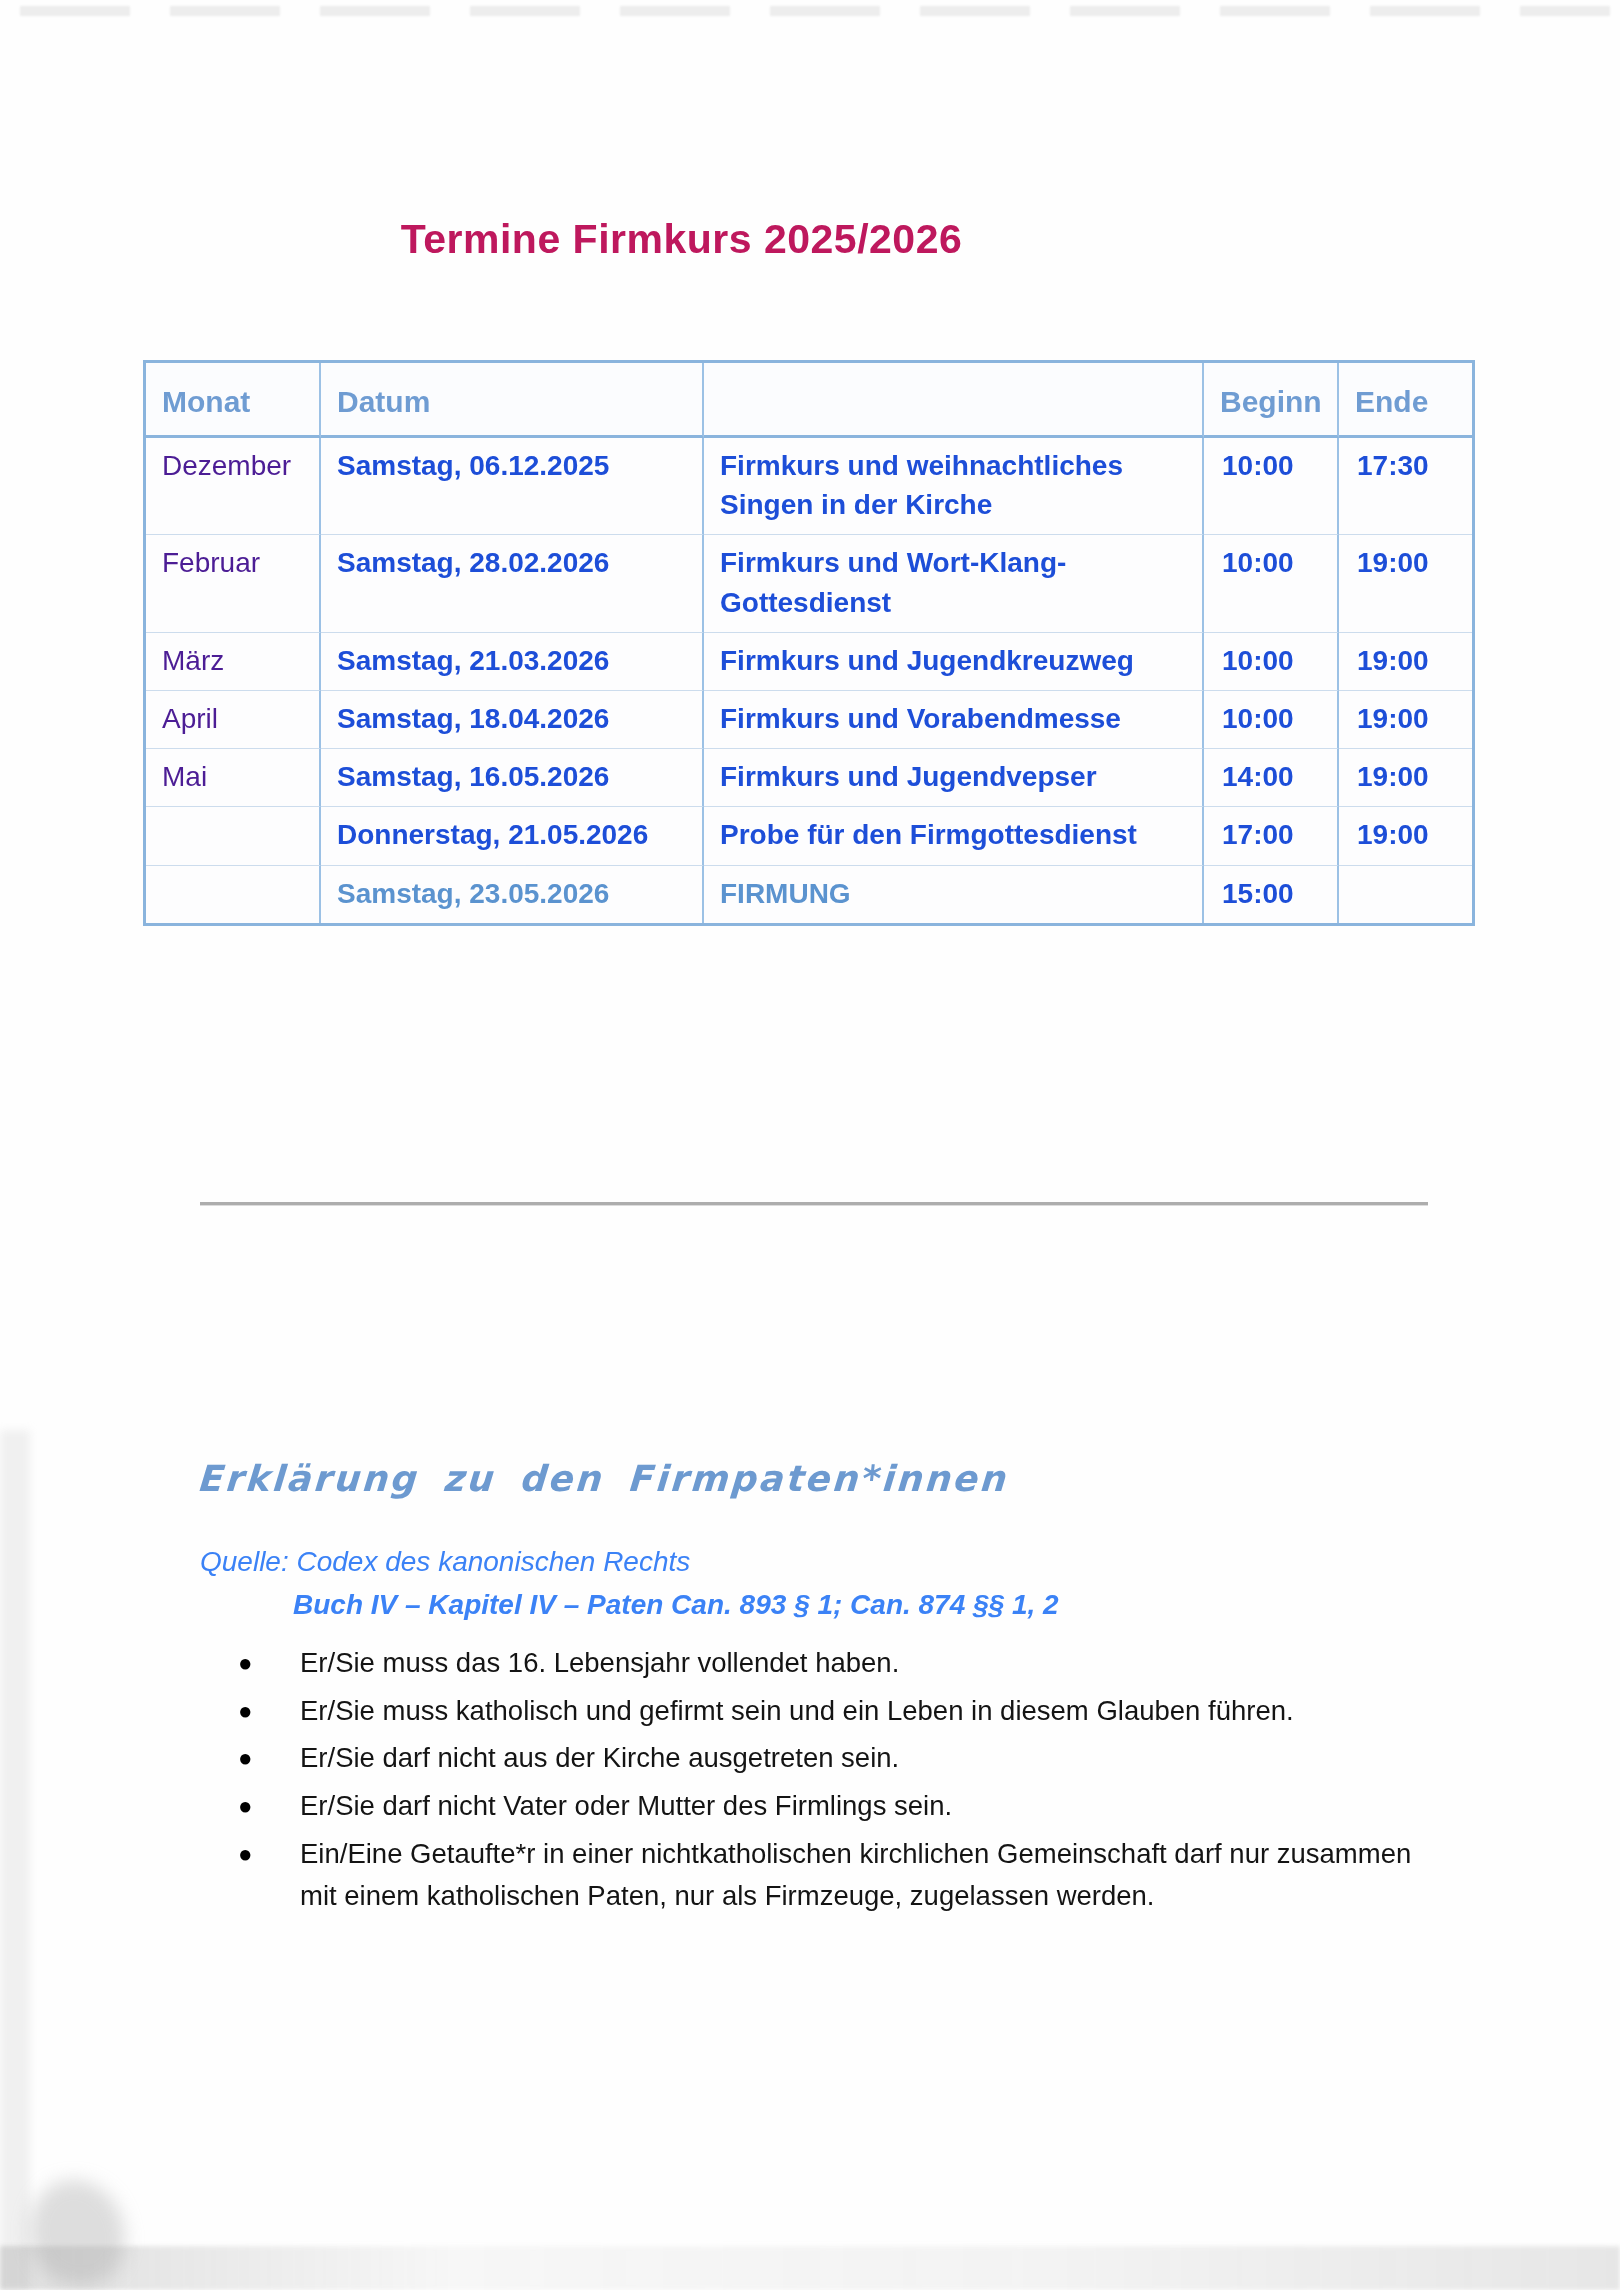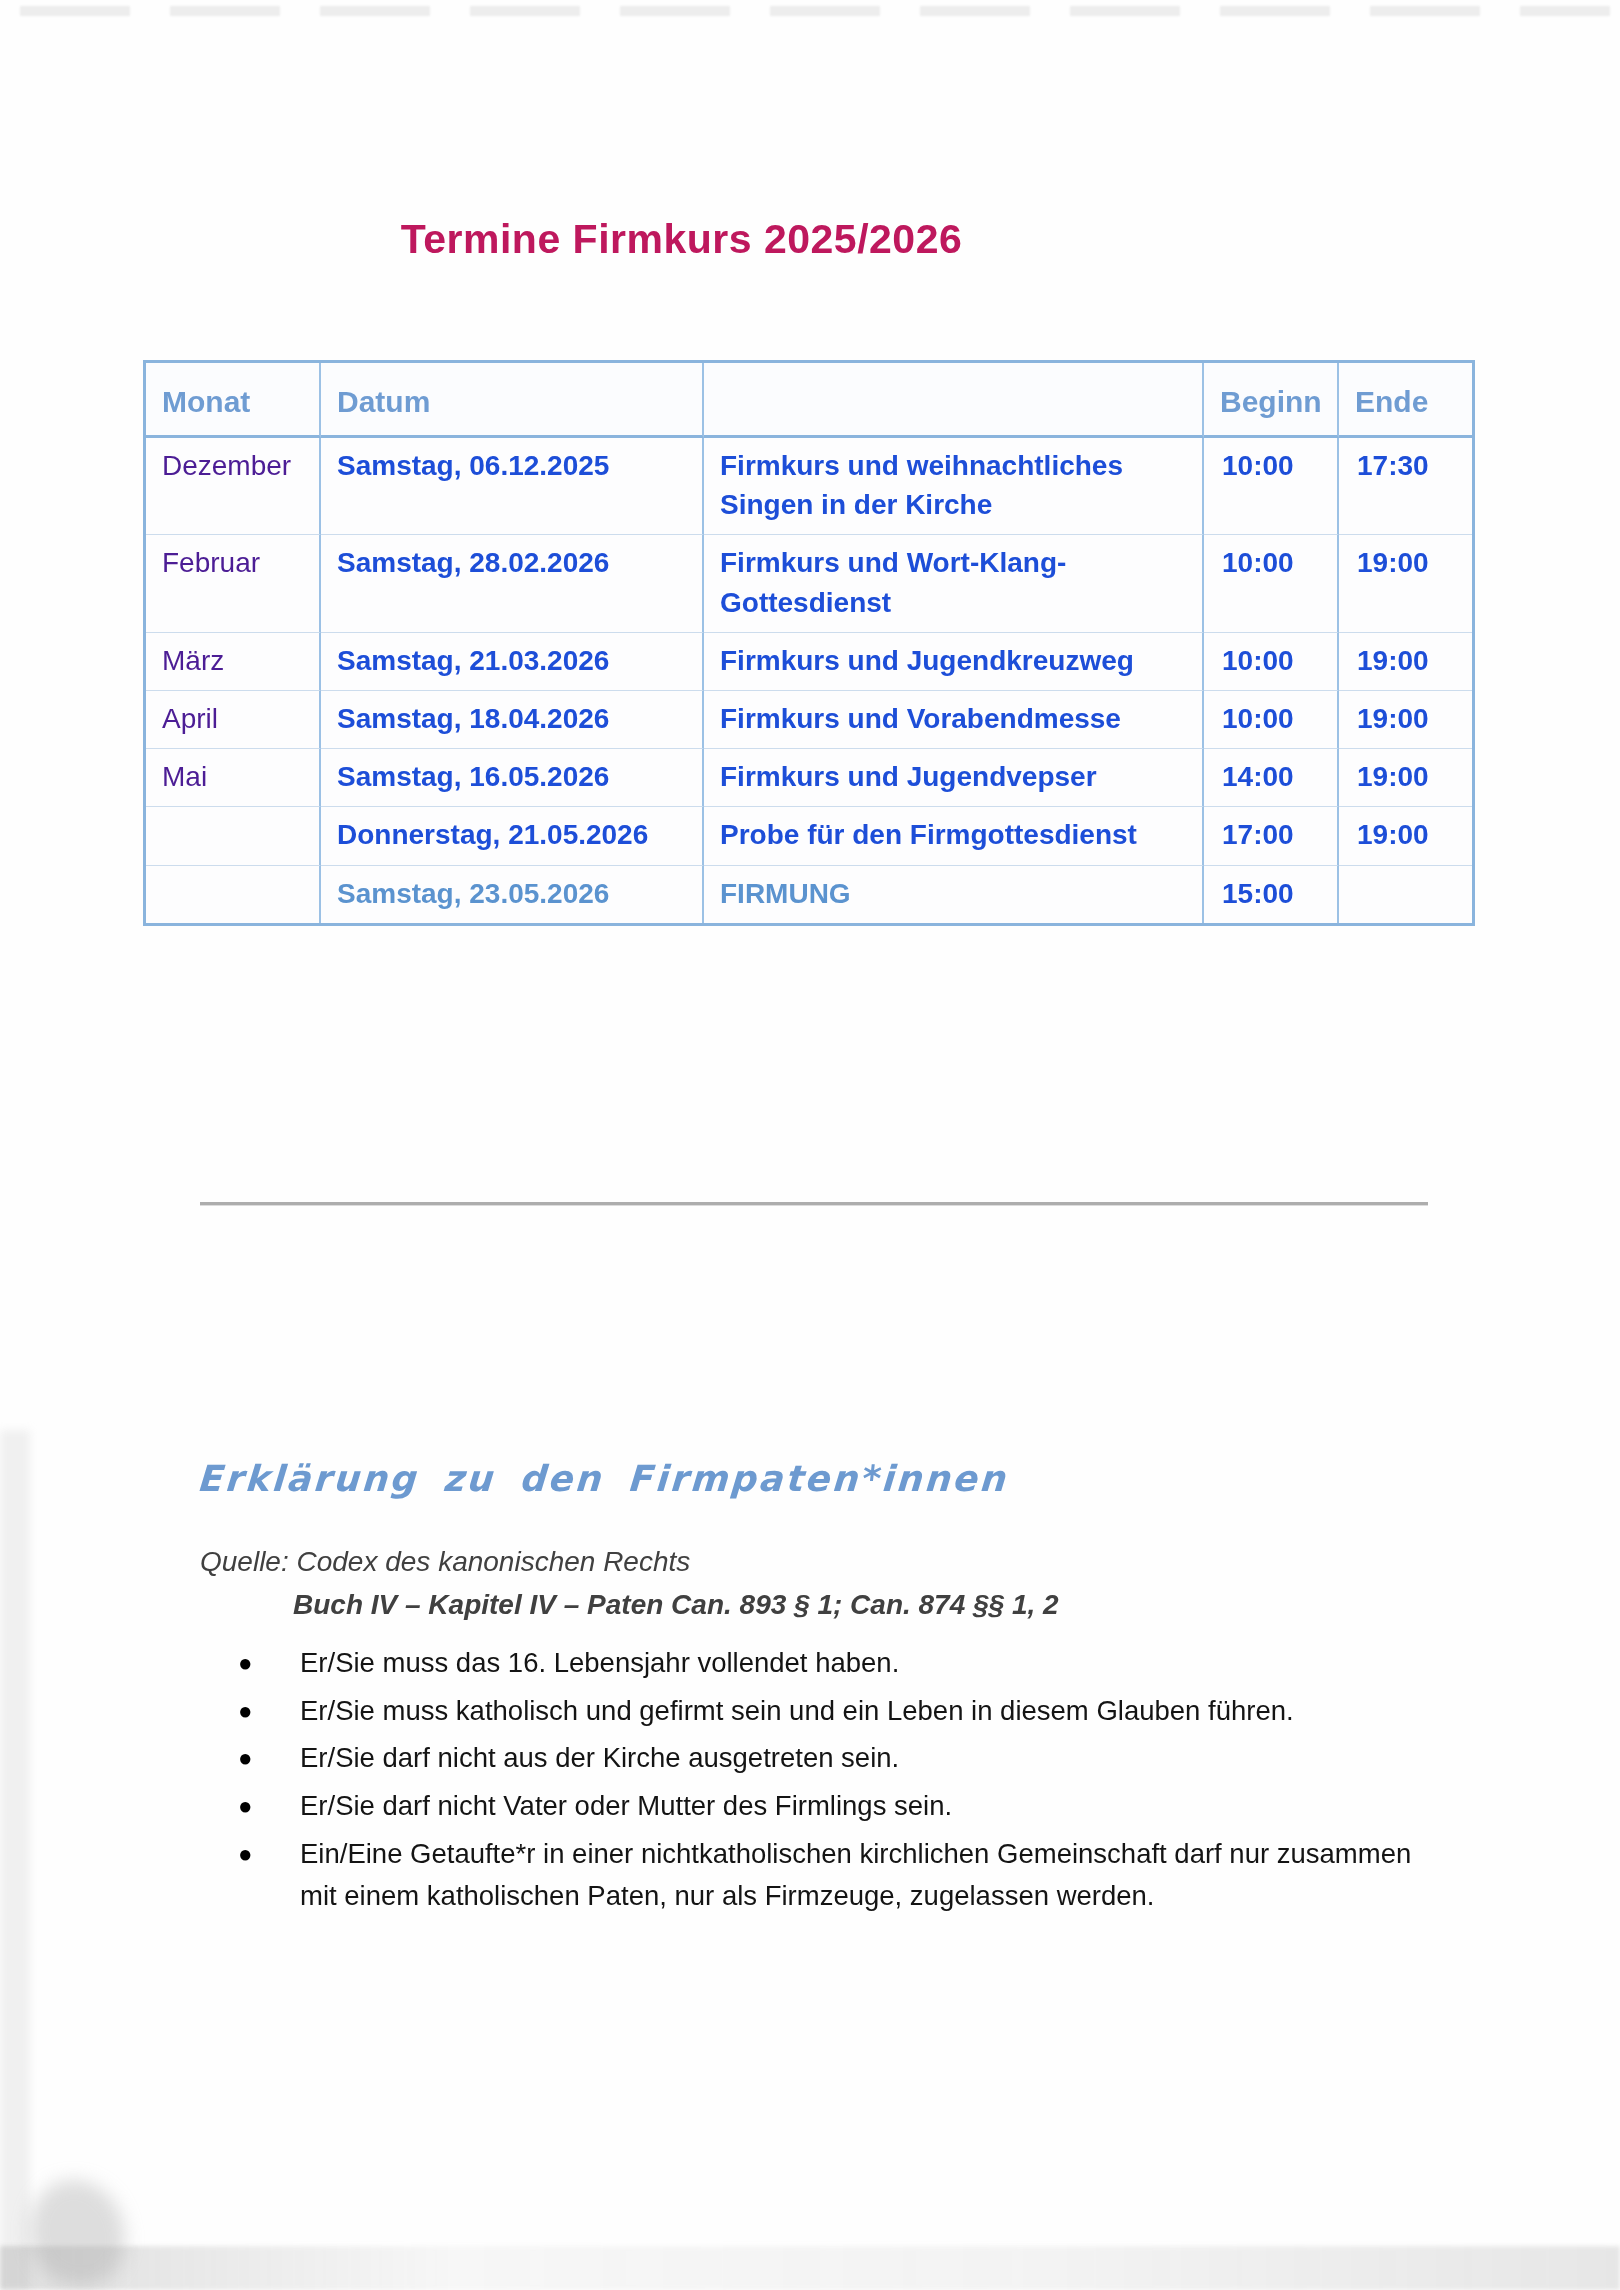--- a/index.html
+++ b/index.html
@@ -97,21 +97,21 @@
     position: absolute; left: 200px; top: 1458px;
     font-family: "DejaVu Sans", sans-serif;
     font-style: italic; font-weight: 700;
     font-size: 36px; letter-spacing: 2.5px; word-spacing: 10px;
     color: #6d9ad0;
     transform: skewX(-6deg);
   }
   .source-block {
     position: absolute; left: 200px; top: 1540px;
     font-style: italic; font-size: 28px; line-height: 1.55;
-    color: #404040; font-weight: 500;
+    color: #3b82f6; font-weight: 500;
   }
   .source-line2 { padding-left: 93px; font-weight: bold; }
 
   ul.rules {
     position: absolute; left: 238px; top: 1642px; width: 1200px;
     margin: 0; padding: 0; list-style: none;
     font-size: 27.5px; line-height: 1.55; color: #141414; font-weight: 500;
   }
   ul.rules li { display: flex; margin-bottom: 5px; }
   ul.rules .dot { width: 62px; flex: 0 0 62px; font-size: 24px; padding-top: 2px; color: #000; }

